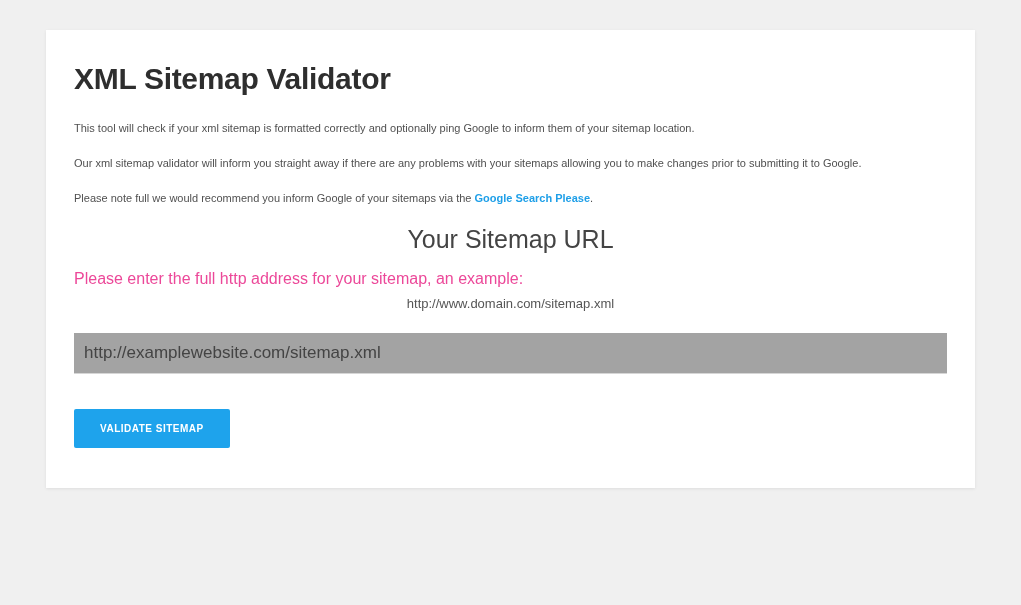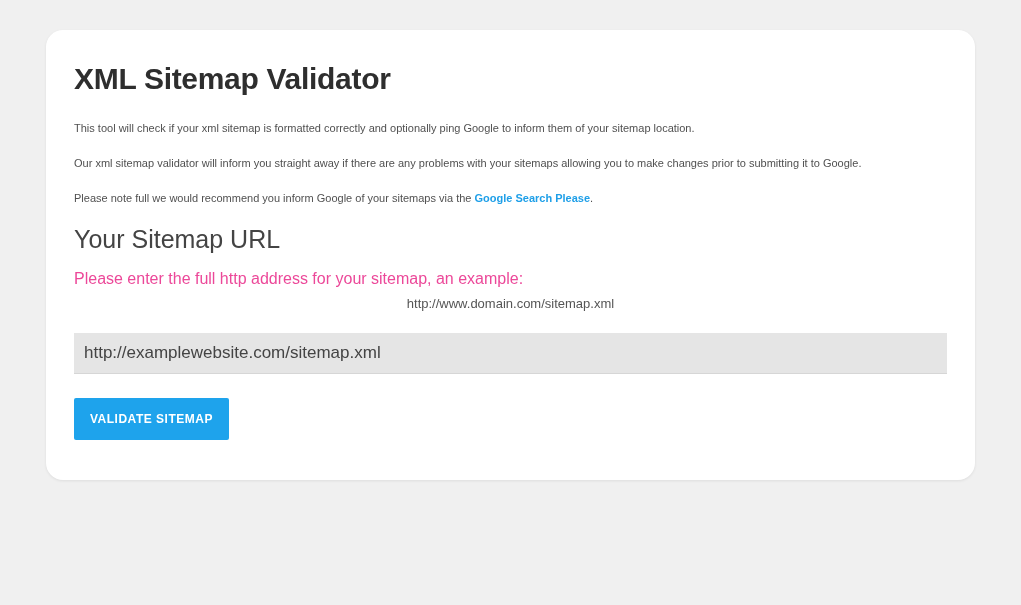--- a/index.html
+++ b/index.html
@@ -10,21 +10,20 @@
     body {
       font-family: 'Helvetica Neue', Helvetica, Arial, sans-serif;
       background-color: #f0f0f0;
       padding: 30px 46px;
       color: #333;
     }
     .card {
       background-color: #ffffff;
       padding: 32px 28px 40px 28px;
       box-shadow: 0 1px 3px rgba(0,0,0,0.08);
-      border-radius: 17px;
     }
     h1 {
       font-size: 30px;
       font-weight: 700;
       color: #2e2e2e;
       margin-bottom: 24px;
       letter-spacing: -0.3px;
     }
     .desc {
       font-size: 11px;
@@ -38,50 +37,51 @@
       text-decoration: none;
       font-weight: 700;
     }
     h2 {
       font-size: 25px;
       font-weight: 300;
       color: #444;
       margin-top: 6px;
       margin-bottom: 16px;
       letter-spacing: 0px;
+      text-align: center;
     }
     .instruct {
       font-size: 16px;
       color: #ec4899;
       margin-bottom: 8px;
     }
     .example {
       font-size: 13px;
       color: #555;
       margin-bottom: 22px;
       text-align: center;
     }
     .url-input {
       width: 100%;
       font-size: 17px;
       padding: 10px 10px;
       border: none;
       border-bottom: 1px solid #d6d6d6;
-      background-color: #e5e5e5;
+      background-color: #a3a3a3;
       color: #444;
       outline: none;
-      margin-bottom: 24px;
+      margin-bottom: 35px;
       font-family: inherit;
     }
     .validate-btn {
       background-color: #1ea3ec;
       color: #ffffff;
       border: none;
-      padding: 14px 16px;
-      font-size: 12px;
+      padding: 14px 26px;
+      font-size: 10px;
       font-weight: 700;
       letter-spacing: 0.5px;
       cursor: pointer;
       border-radius: 2px;
       font-family: inherit;
     }
   </style>
 </head>
 <body>
 

